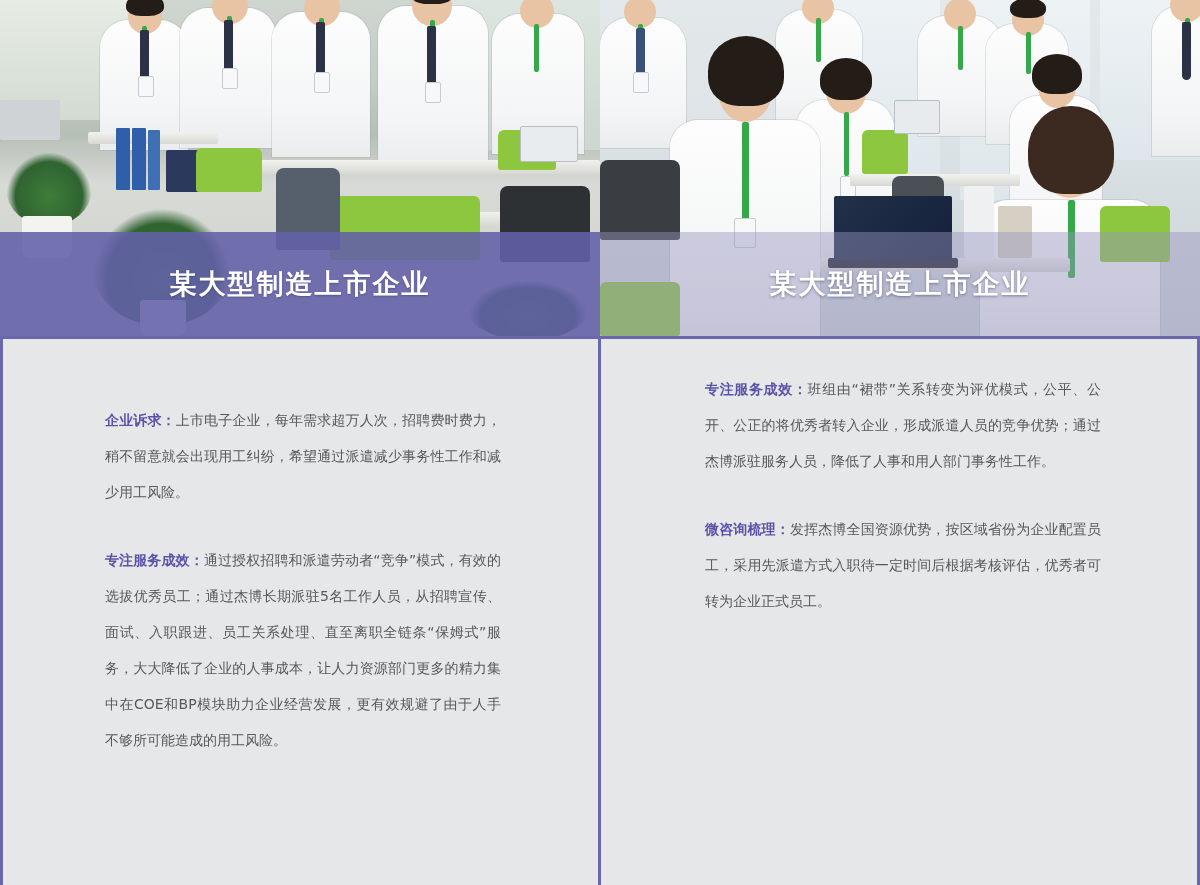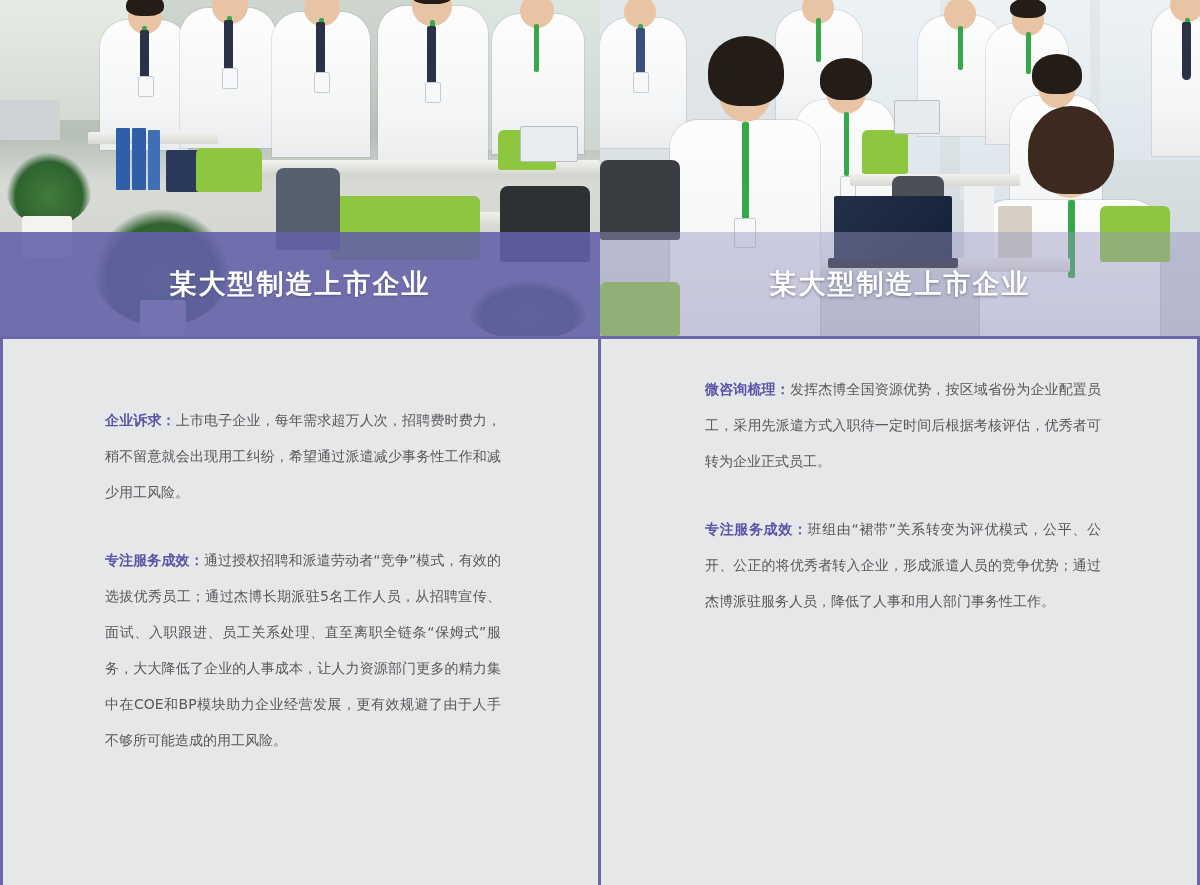--- a/index.html
+++ b/index.html
@@ -373,25 +373,25 @@
 
 
       <p class="para" style="margin-top:32px;">
         <span class="lead">专注服务成效：</span><span>通过授权招聘和派遣劳动者“竞争”模式，有效的选拔优秀员工；通过杰博长期派驻5名工作人员，从招聘宣传、面试、入职跟进、员工关系处理、直至离职全链条“保姆式”服务，大大降低了企业的人事成本，让人力资源部门更多的精力集中在COE和BP模块助力企业经营发展，更有效规避了由于人手不够所可能造成的用工风险。</span>
       </p>
     </div>
 
     <div class="col col-right">
 
       <p class="para" style="margin-top:32px;">
+        <span class="lead">专注服务成效：</span><span>班组由“裙带”关系转变为评优模式，公平、公开、公正的将优秀者转入企业，形成派遣人员的竞争优势；通过杰博派驻服务人员，降低了人事和用人部门事务性工作。</span>
+      </p>
+
+      <p class="para" style="margin-top:32px;">
         <span class="lead">微咨询梳理：</span><span>发挥杰博全国资源优势，按区域省份为企业配置员工，采用先派遣方式入职待一定时间后根据考核评估，优秀者可转为企业正式员工。</span>
-      </p>
-
-      <p class="para" style="margin-top:32px;">
-        <span class="lead">专注服务成效：</span><span>班组由“裙带”关系转变为评优模式，公平、公开、公正的将优秀者转入企业，形成派遣人员的竞争优势；通过杰博派驻服务人员，降低了人事和用人部门事务性工作。</span>
       </p>
     </div>
   </div>
 
   <div class="edge-left"></div>
   <div class="edge-right"></div>
   <div class="divider"></div>
 
 </div>
 

